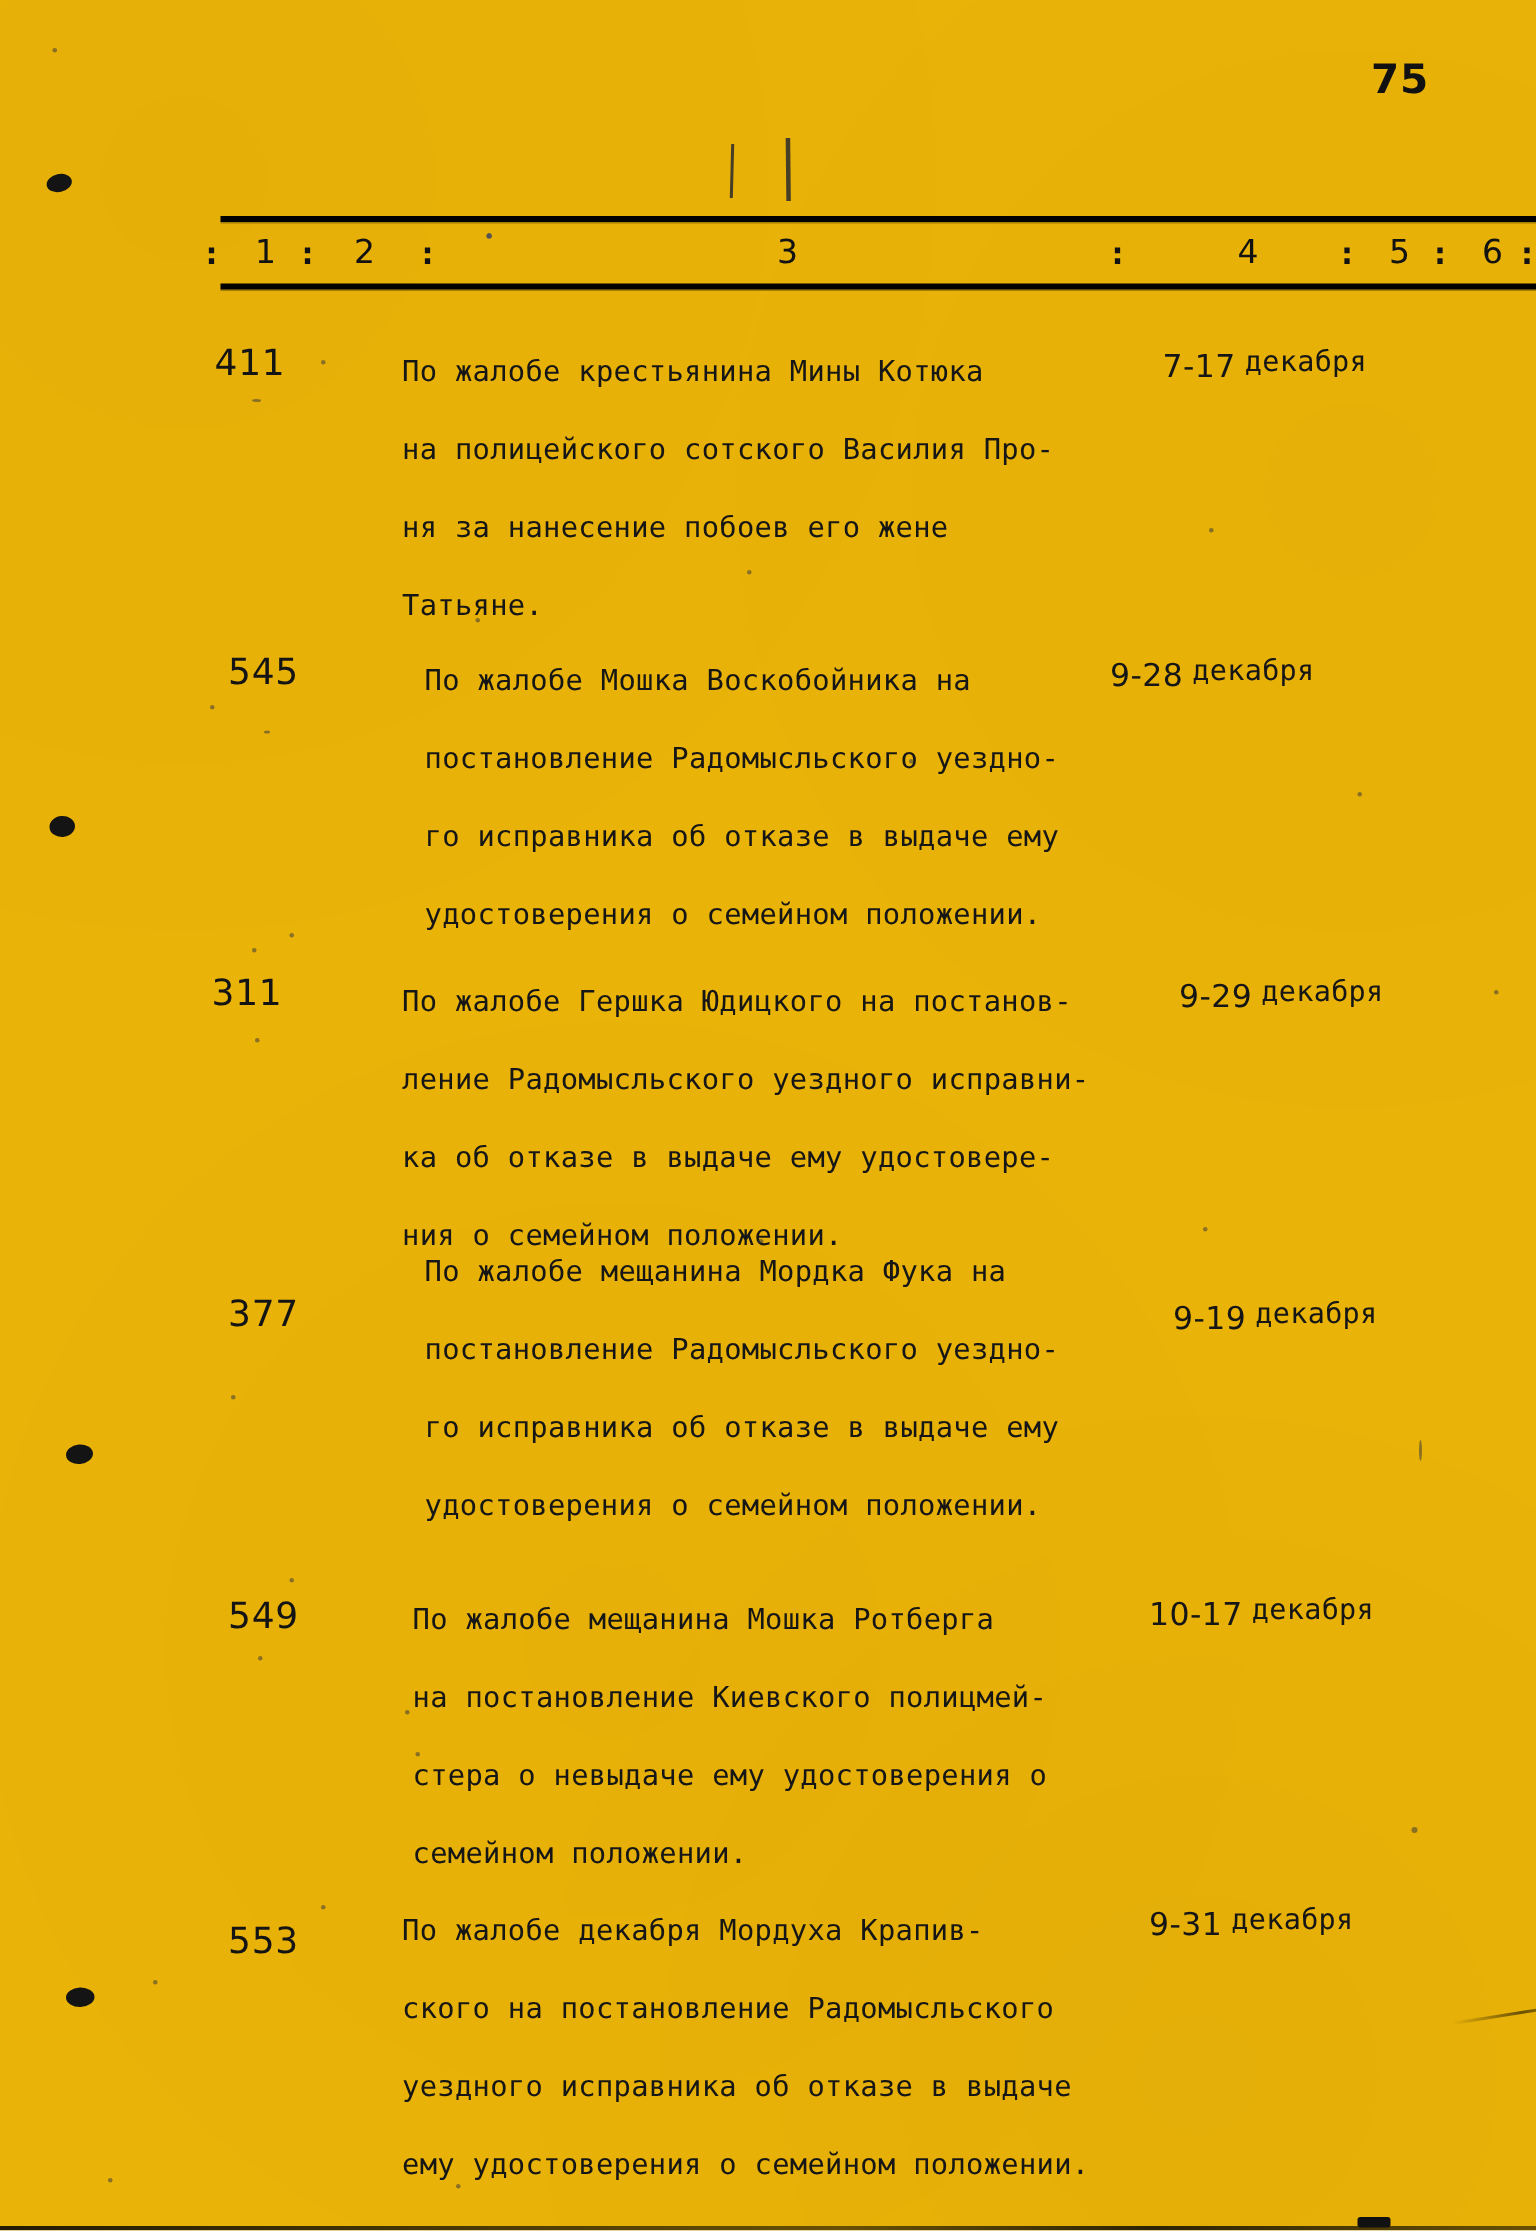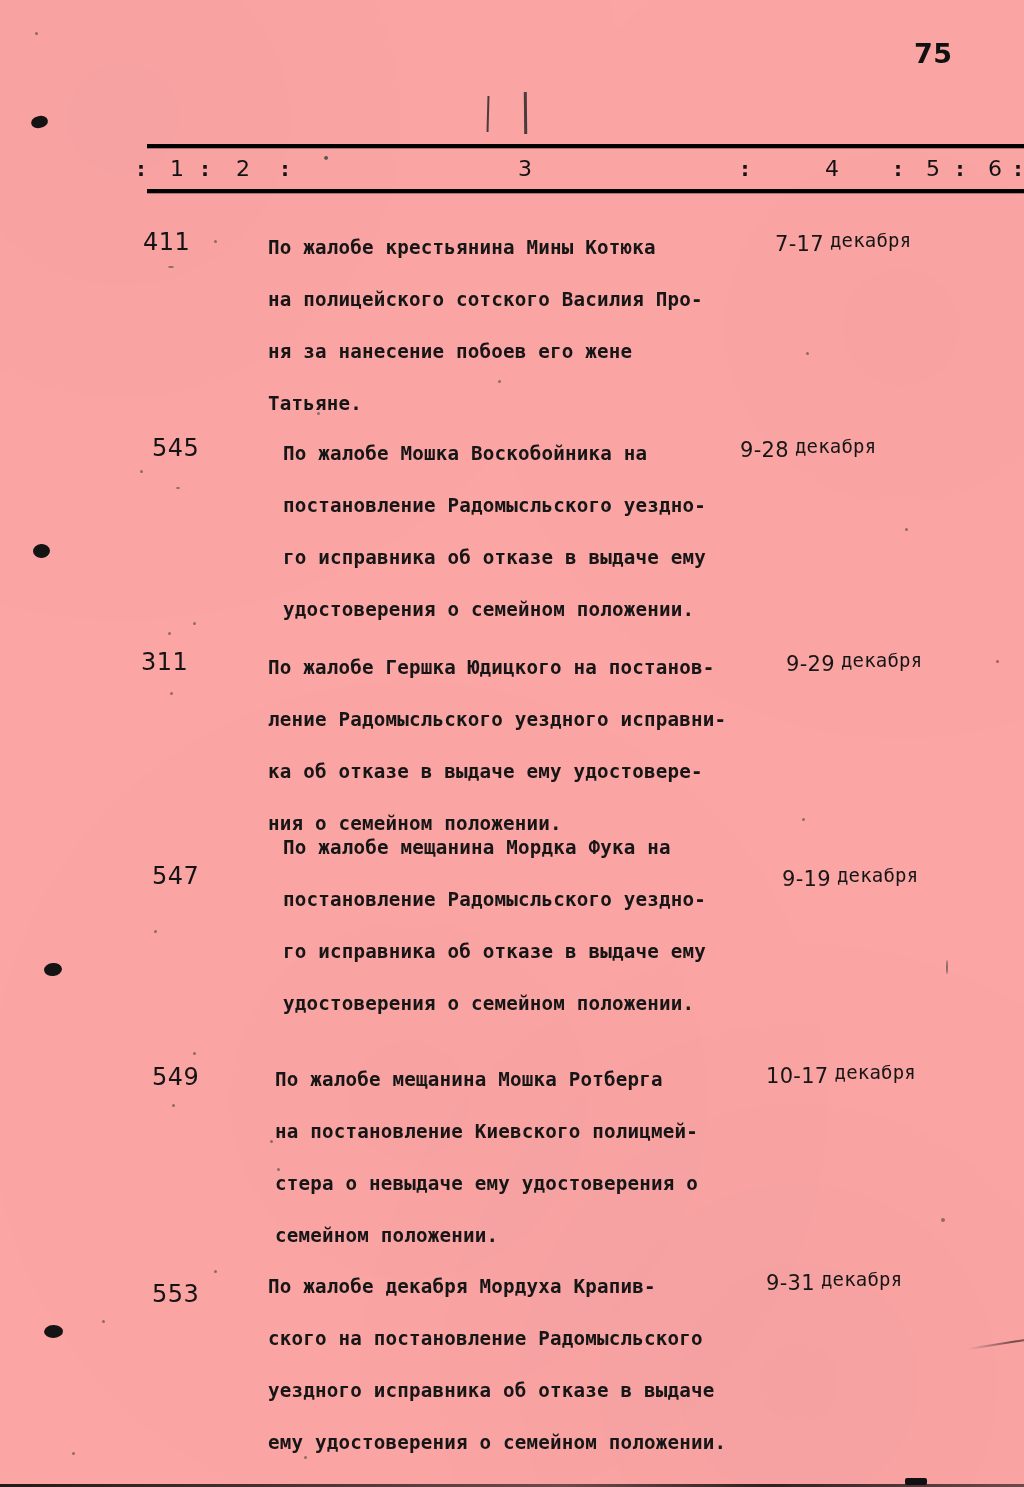--- a/index.html
+++ b/index.html
@@ -7,21 +7,21 @@
     margin: 0;
     padding: 0;
     background: #ffffff;
   }
 
   #page {
     position: relative;
     width: 1024px;
     height: 1487px;
     margin: 0 auto;
-    background: #fca5a5;
+    background: #eab308;
     overflow: hidden;
     font-family: "DejaVu Sans Mono", "Liberation Mono", monospace;
     color: #191919;
     -webkit-font-smoothing: antialiased;
   }
 
   
   .grain {
     position: absolute;
     inset: 0;
@@ -124,21 +124,20 @@
 
   .entry-body {
     position: absolute;
     left: 268px;
     width: 520px;
     font-size: 19.2px;
     line-height: 52px;
     letter-spacing: 0.2px;
     color: #161616;
     white-space: pre-line;
-    font-weight: bold;
   }
 
   .entry-date {
     position: absolute;
     white-space: nowrap;
     color: #161616;
     font-size: 19.2px;
     letter-spacing: 0.2px;
   }
   .entry-date .dnum {
@@ -260,21 +259,21 @@
     <div class="entry-body" style="top:642px; left:268px; width:545px;">По жалобе Гершка Юдицкого на постанов-
 ление Радомысльского уездного исправни-
 ка об отказе в выдаче ему удостовере-
 ния о семейном положении.</div>
     <div class="entry-date" style="left:786px; top:648px;">
       <span class="dnum">9-29</span><span class="dmon">декабря</span>
     </div>
   </div>
 
   <div class="entry">
-    <div class="entry-number" style="left:152px; top:862px;">547</div>
+    <div class="entry-number" style="left:152px; top:862px;">377</div>
     <div class="entry-body" style="top:822px; left:283px;">По жалобе мещанина Мордка Фука на
 постановление Радомысльского уездно-
 го исправника об отказе в выдаче ему
 удостоверения о семейном положении.</div>
     <div class="entry-date" style="left:782px; top:863px;">
       <span class="dnum">9-19</span><span class="dmon">декабря</span>
     </div>
   </div>
 
   <div class="entry">

